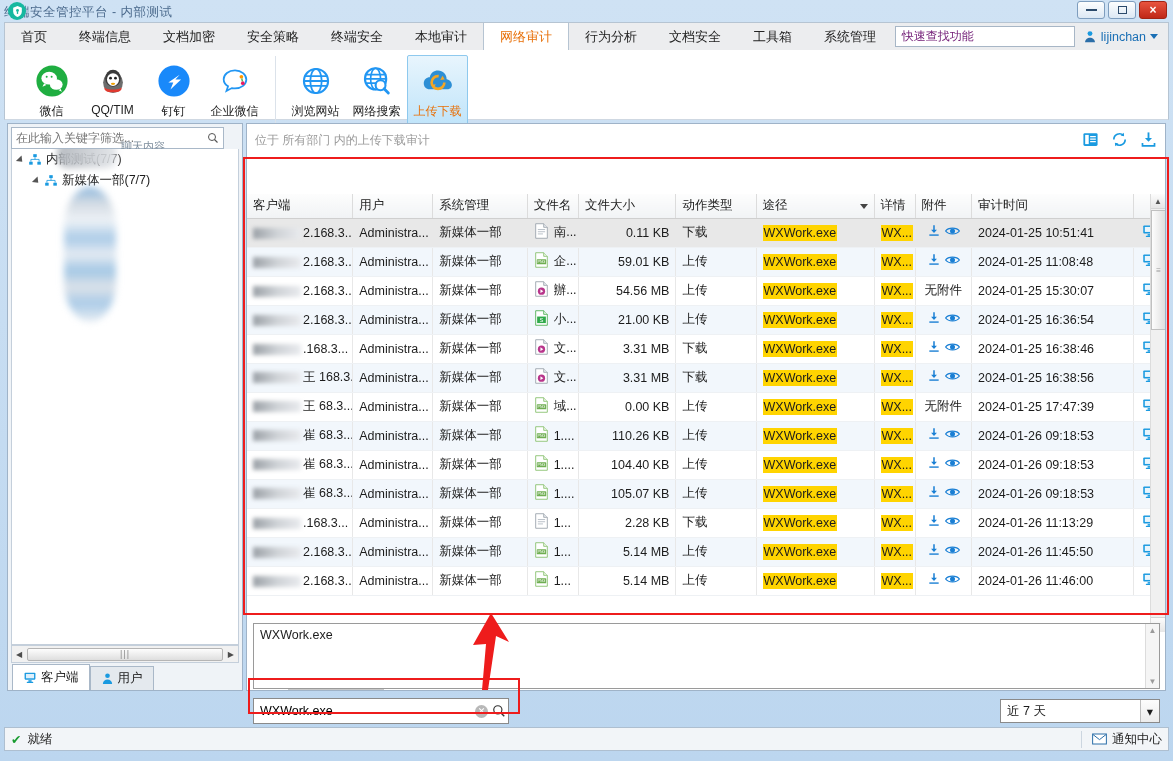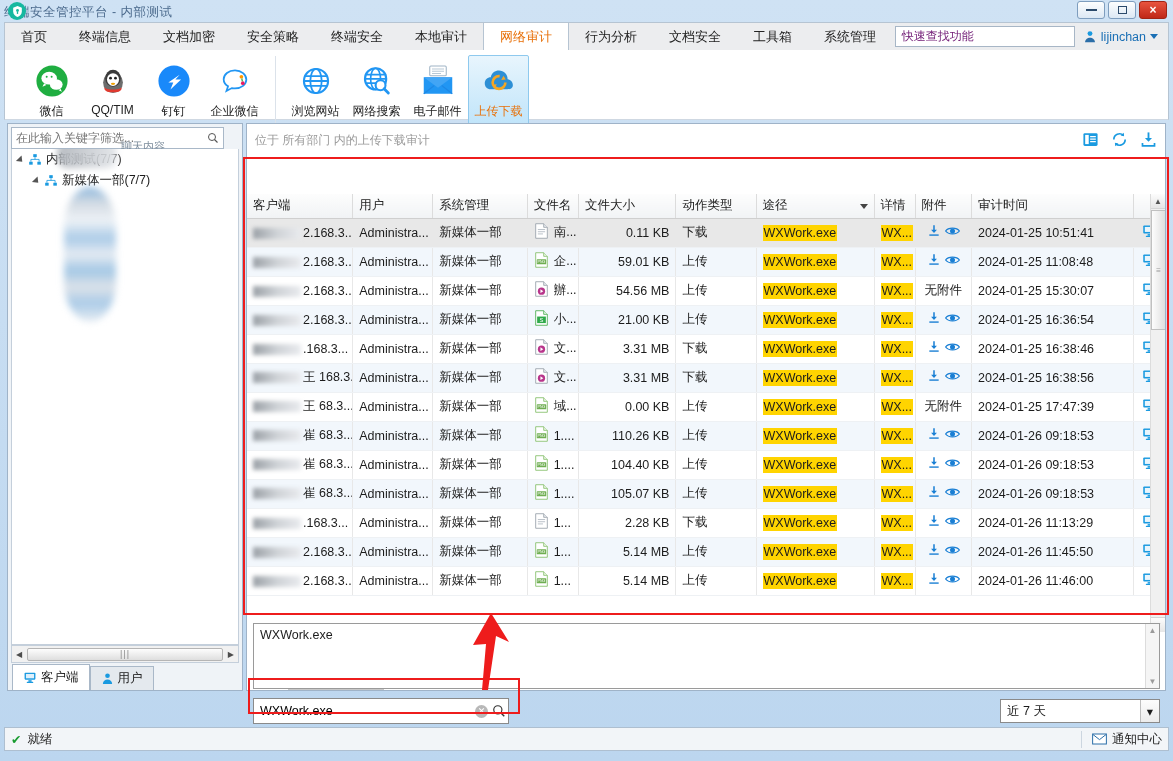--- a/index.html
+++ b/index.html
@@ -391,32 +391,20 @@
           <div class="ricon">
             <svg width="34" height="34" viewBox="0 0 48 48">
                 <circle cx="22" cy="21" r="15" fill="none" stroke="#2196f3" stroke-width="3"></circle>
                 <ellipse cx="22" cy="21" rx="7" ry="15" fill="none" stroke="#2196f3" stroke-width="2.3"></ellipse>
                 <path d="M7 15h30M7 27h30M7 21h30" stroke="#2196f3" stroke-width="2.3"></path>
                 <circle cx="29" cy="30" r="7" fill="#fff" stroke="#2196f3" stroke-width="3"></circle>
                 <path d="M34 35l6 6" stroke="#2196f3" stroke-width="4" stroke-linecap="round"></path>
               </svg>
           </div>
           <div class="rlabel">网络搜索</div>
-        </div>
-        <div class="rbtn">
-          <div class="ricon">
-            <svg width="36" height="34" viewBox="0 0 48 44">
-                <rect x="13" y="2" width="22" height="13" rx="1.5" fill="#fff" stroke="#9fb4c6" stroke-width="1.4"></rect>
-                <path d="M16 6h16M16 9h16M16 12h12" stroke="#b6c6d4" stroke-width="1.3"></path>
-                <path d="M5 17h38v22H5z" fill="#2196f3"></path>
-                <path d="M5 17l19 14 19-14" fill="#42a5f5"></path>
-                <path d="M5 39l14-11M43 39L29 28" stroke="#1e88e5" stroke-width="1.6"></path>
-              </svg>
-          </div>
-          <div class="rlabel">电子邮件</div>
         </div>
         <div class="rbtn active">
           <div class="ricon">
             <svg width="36" height="34" viewBox="0 0 48 44">
                 <path d="M13 33c-5 0-8-3.5-8-8s3.5-8 8-8c1-5.5 5.5-9 11-9 6.5 0 11.5 5 11.5 11.5 4 .7 7 3.8 7 7.7 0 4.3-3.4 5.8-7.5 5.8z" fill="#2d8fd5"></path>
                 <circle cx="24" cy="24" r="8.5" fill="none" stroke="#f5a623" stroke-width="3.5" stroke-dasharray="40 14"></circle>
                 <path d="M30 15l3 5-6 .6z" fill="#f5a623"></path>
                 <path d="M18 32l-3-5 6-.6z" fill="#f5a623"></path>
               </svg>
           </div>

